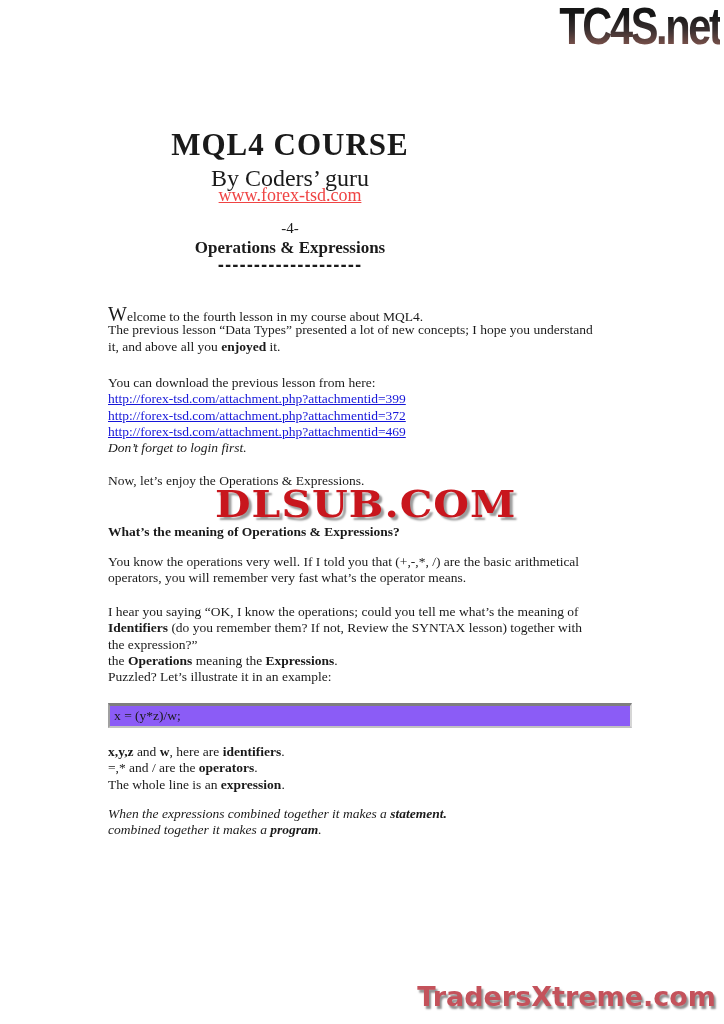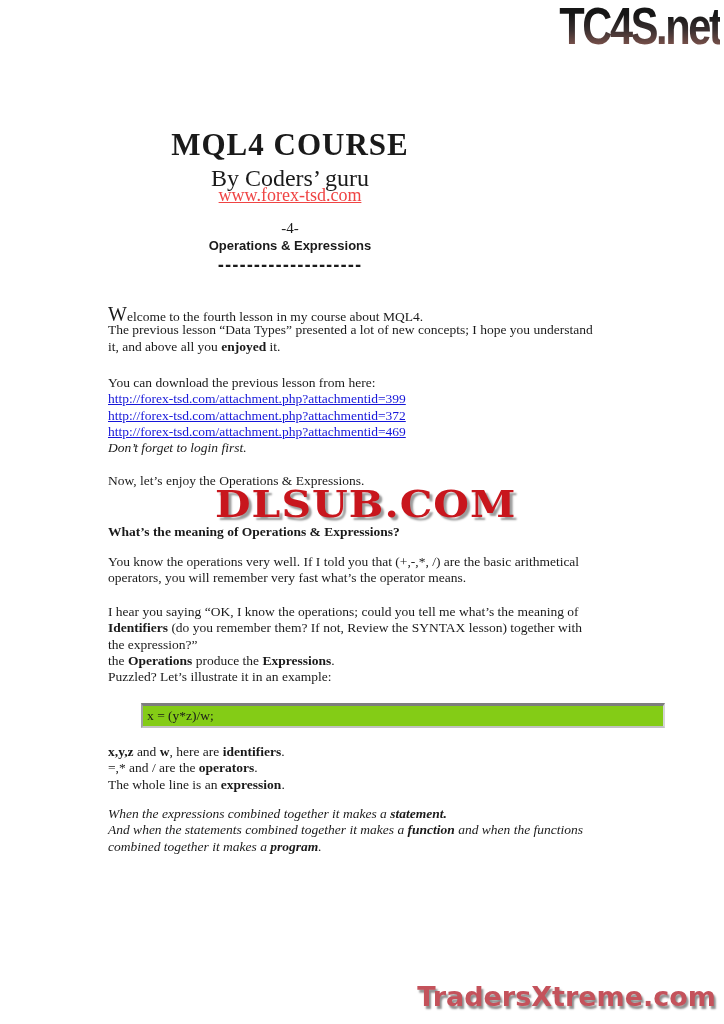--- a/index.html
+++ b/index.html
@@ -21,47 +21,47 @@
   }
 
   
   .center{position:absolute; left:0; width:580px; text-align:center; white-space:nowrap;}
   .doc-title{top:129px; font-size:31px; font-weight:bold; letter-spacing:1px; line-height:1;}
   .byline{top:166px; font-size:24px; line-height:1;}
   .site-link-row{top:186px; font-size:18px; line-height:1;}
   .site-link-row a{color:#ef4444; text-decoration:underline;}
   .lesson-number{top:221px; font-size:15px; line-height:1;}
   .lesson-title{
-    top:239px; font-family:Liberation Sans, sans-serif; font-weight:bold;
-    font-size:13px; line-height:1; letter-spacing:0px;
+    top:239px; font-family:Liberation Serif, serif; font-weight:bold;
+    font-size:17px; line-height:1; letter-spacing:0px;
   }
   .divider-dashes{
     top:258px; font-family:"DejaVu Sans", sans-serif; font-weight:bold;
     font-size:15px; line-height:1; letter-spacing:1px;
   }
 
   
   .block{
     position:absolute; left:108px; width:540px;
     font-size:13.5px; line-height:16.3px; z-index:1;
   }
   .block .line{white-space:nowrap; height:16.3px;}
   .block.bold{font-weight:bold;}
   .bigcap{font-size:20px; line-height:16.3px;}
   .block a{color:#1616d9; text-decoration:underline;}
 
   .code-box{
     position:absolute; left:108px; width:512px; z-index:1;
-    background:#84cc16;
+    background:#8b5cf6;
     border-top:3px solid #7e7e7e;
     border-left:2px solid #a0a0a0;
     border-right:2px solid #d6d6d6;
     border-bottom:2px solid #c2c2c2;
     font-size:13.5px; line-height:17px;
-    padding:1px 4px 2px 4px; white-space:nowrap;margin-left:33px;
+    padding:1px 4px 2px 4px; white-space:nowrap;
   }
 
   
   .watermark{
     position:absolute; left:215px; top:485px; z-index:6;
     font-family:"DejaVu Serif", serif; font-weight:bold;
     font-size:41px; line-height:1; letter-spacing:1px;
     color:#c8161d;
     -webkit-text-stroke:2.5px #ffffff;
     paint-order:stroke fill;
@@ -121,34 +121,33 @@
         <div class="line"><span>What’s the meaning of Operations &amp; Expressions?</span></div>
       </div>
       <div class="block" style="top: 554px;">
         <div class="line"><span>You know the operations very well. If I told you that (+,-,*, /) are the basic arithmetical</span></div>
         <div class="line"><span>operators, you will remember very fast what’s the operator means.</span></div>
       </div>
       <div class="block" style="top: 604px;">
         <div class="line"><span>I hear you saying “OK, I know the operations; could you tell me what’s the meaning of</span></div>
         <div class="line"><span style="font-weight: bold;">Identifiers</span><span> (do you remember them? If not, Review the SYNTAX lesson) together with</span></div>
         <div class="line"><span>the expression?”</span></div>
-        <div class="line"><span>the </span><span style="font-weight: bold;">Operations</span><span> produce the </span><span style="font-weight: bold; margin-top: 40px;">Expressions</span><span>.</span></div>
+        <div class="line"><span>the </span><span style="font-weight: bold;">Operations</span><span> meaning the </span><span style="font-weight: bold; margin-top: 40px;">Expressions</span><span>.</span></div>
         <div class="line"><span>Puzzled? Let’s illustrate it in an example:</span></div>
       </div>
       <div class="code-box" style="top: 703px;">
         <div class="line"><span>x = (y*z)/w;</span></div>
       </div>
       <div class="block" style="top: 744px;">
         <div class="line"><span style="font-weight: bold;">x,y,z</span><span> and </span><span style="font-weight: bold;">w</span><span>, here are </span><span style="font-weight: bold;">identifiers</span><span>.</span></div>
         <div class="line"><span>=,* and / are the </span><span style="font-weight: bold;">operators</span><span>.</span></div>
         <div class="line"><span>The whole line is an </span><span style="font-weight: bold;">expression</span><span>.</span></div>
       </div>
       <div class="block" style="top: 806px;">
         <div class="line"><span style="font-style: italic;">When the expressions combined together it makes a </span><span style="font-weight: bold; font-style: italic;">statement.</span></div>
-        <div class="line"><span style="font-style: italic;">And when the statements combined together it makes a </span><span style="font-weight: bold; font-style: italic;">function</span><span style="font-style: italic;"> and when the functions</span></div>
         <div class="line"><span style="font-style: italic;">combined together it makes a </span><span style="font-weight: bold; font-style: italic;">program</span><span style="font-style: italic;">.</span></div>
       </div>
     </div>
 
   <div class="watermark">DLSUB.COM</div>
 
   <div class="bottom-logo">TradersXtreme.com</div>
 
 </div>
 

